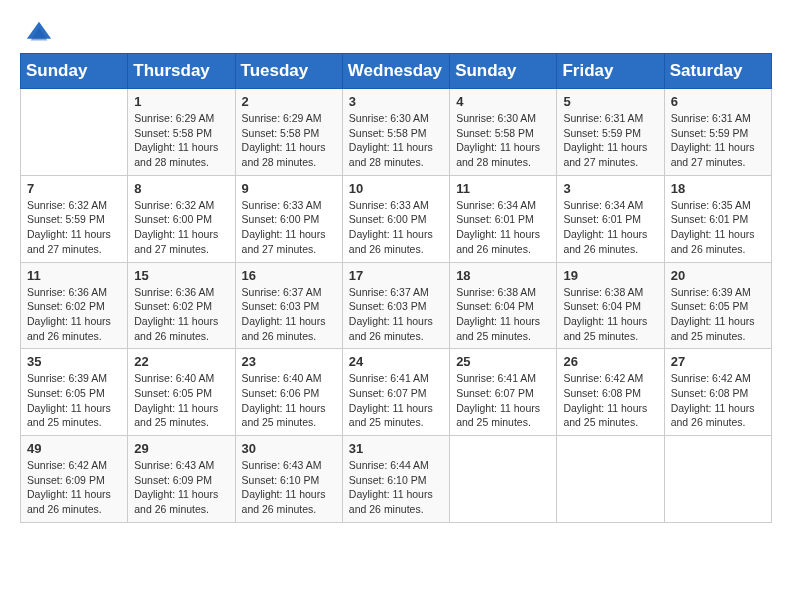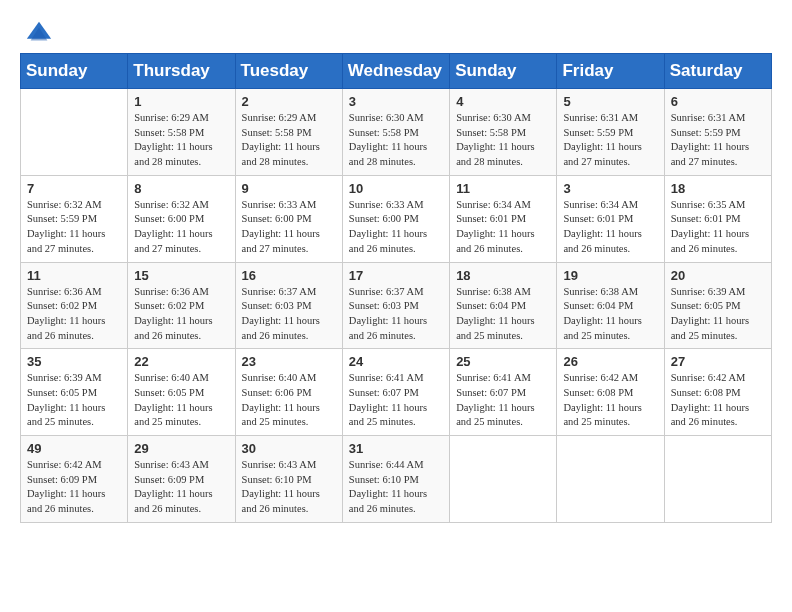--- a/index.html
+++ b/index.html
@@ -79,21 +79,20 @@
       font-size: 13px;
       font-weight: bold;
       color: #333;
       display: block;
       margin-bottom: 2px;
     }
     .day-info {
       font-size: 10.5px;
       color: #333;
       line-height: 1.4;
-      font-family: Liberation Serif, serif;
     }
     .empty-cell {
       background: #f9f9f9;
     }
     tbody tr:nth-child(odd) td {
       background-color: #f9f9f9;
     }
     tbody tr:nth-child(even) td {
       background-color: #ffffff;
     }

